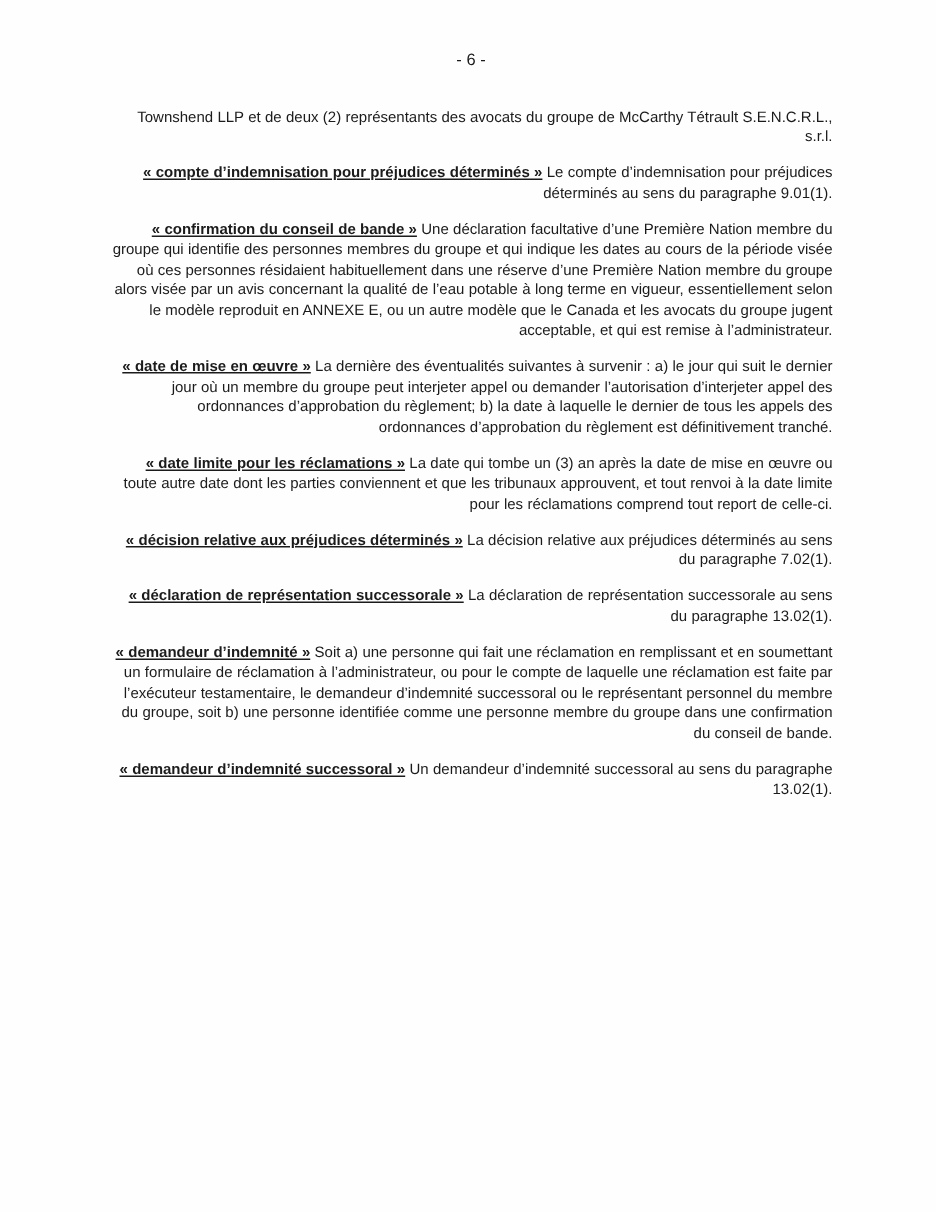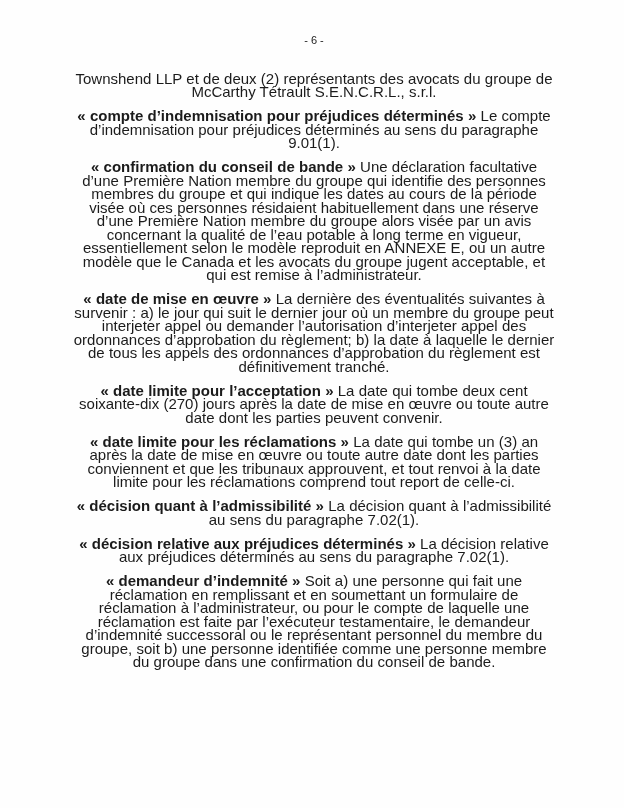--- a/index.html
+++ b/index.html
@@ -21,53 +21,54 @@
     padding: 34px 69px 0 73px;
     background: #fefefe;
   }
   .page-number {
     text-align: center;
     font-size: 11px;
     line-height: 13.5px;
     margin: 0 0 24px 0;
   }
   .para {
-    font-size: 15px;
+    font-size: 10px;
     line-height: 13.5px;
     margin: 0 0 10.5px 0;
-    text-align: center;
+    text-align: right;
     word-spacing: 0.1px;
   }
   .term {
     font-weight: bold;
+    text-decoration: underline;
   }
 </style>
 </head>
 <body>
 
 <div class="page">
 
   <div class="page-number">- 6 -</div>
 
   <p class="para"><span>Townshend LLP et de deux (2) représentants des avocats du groupe de McCarthy Tétrault S.E.N.C.R.L., s.r.l.</span></p>
 
   <p class="para"><b class="term">«&nbsp;compte d’indemnisation pour préjudices déterminés&nbsp;»</b><span> Le compte d’indemnisation pour préjudices déterminés au sens du paragraphe 9.01(1).</span></p>
 
 
 
   <p class="para"><b class="term">«&nbsp;confirmation du conseil de bande&nbsp;»</b><span> Une déclaration facultative d’une Première Nation membre du groupe qui identifie des personnes membres du groupe et qui indique les dates au cours de la période visée où ces personnes résidaient habituellement dans une réserve d’une Première Nation membre du groupe alors visée par un avis concernant la qualité de l’eau potable à long terme en vigueur, essentiellement selon le modèle reproduit en ANNEXE E, ou un autre modèle que le Canada et les avocats du groupe jugent acceptable, et qui est remise à l’administrateur.</span></p>
 
   <p class="para"><b class="term">«&nbsp;date de mise en œuvre&nbsp;»</b><span> La dernière des éventualités suivantes à survenir : a) le jour qui suit le dernier jour où un membre du groupe peut interjeter appel ou demander l’autorisation d’interjeter appel des ordonnances d’approbation du règlement; b) la date à laquelle le dernier de tous les appels des ordonnances d’approbation du règlement est définitivement tranché.</span></p>
 
-  <p class="para"><b class="term">«&nbsp;date limite pour l’acceptation&nbsp;»</b><span> La date qui tombe deux cent soixante-dix (270) jours après la date de mise en œuvre ou toute autre date dont les parties peuvent convenir.</span></p>
 
   <p class="para"><b class="term">«&nbsp;date limite pour les réclamations&nbsp;»</b><span> La date qui tombe un (3) an après la date de mise en œuvre ou toute autre date dont les parties conviennent et que les tribunaux approuvent, et tout renvoi à la date limite pour les réclamations comprend tout report de celle-ci.</span></p>
 
-  <p class="para"><b class="term">«&nbsp;décision quant à l’admissibilité&nbsp;»</b><span> La décision quant à l’admissibilité au sens du paragraphe 7.02(1).</span></p>
 
   <p class="para"><b class="term">«&nbsp;décision relative aux préjudices déterminés&nbsp;»</b><span> La décision relative aux préjudices déterminés au sens du paragraphe 7.02(1).</span></p>
 
+  <p class="para"><b class="term">«&nbsp;déclaration de représentation successorale&nbsp;»</b><span> La déclaration de représentation successorale au sens du paragraphe 13.02(1).</span></p>
 
   <p class="para"><b class="term">«&nbsp;demandeur d’indemnité&nbsp;»</b><span> Soit a) une personne qui fait une réclamation en remplissant et en soumettant un formulaire de réclamation à l’administrateur, ou pour le compte de laquelle une réclamation est faite par l’exécuteur testamentaire, le demandeur d’indemnité successoral ou le représentant personnel du membre du groupe, soit b) une personne identifiée comme une personne membre du groupe dans une confirmation du conseil de bande.</span></p>
 
+  <p class="para"><b class="term">«&nbsp;demandeur d’indemnité successoral&nbsp;»</b><span> Un demandeur d’indemnité successoral au sens du paragraphe 13.02(1).</span></p>
 
 
 </div>
 
 </body></html>

